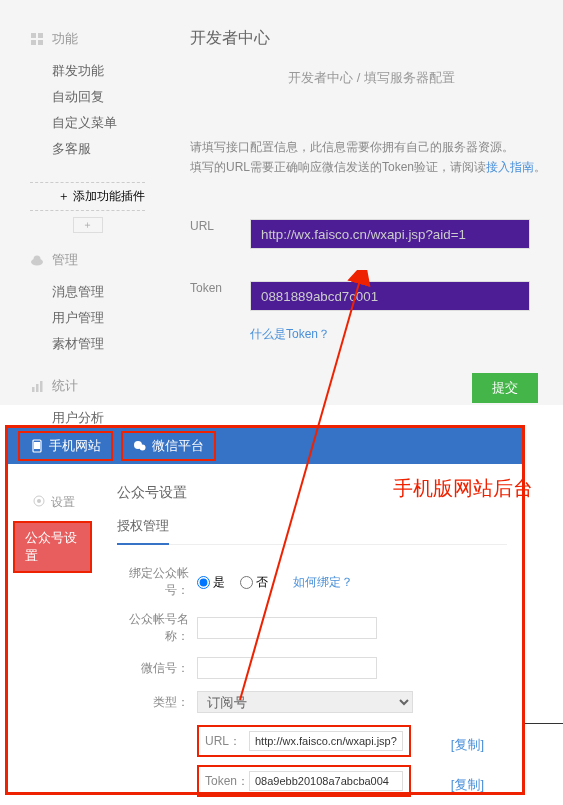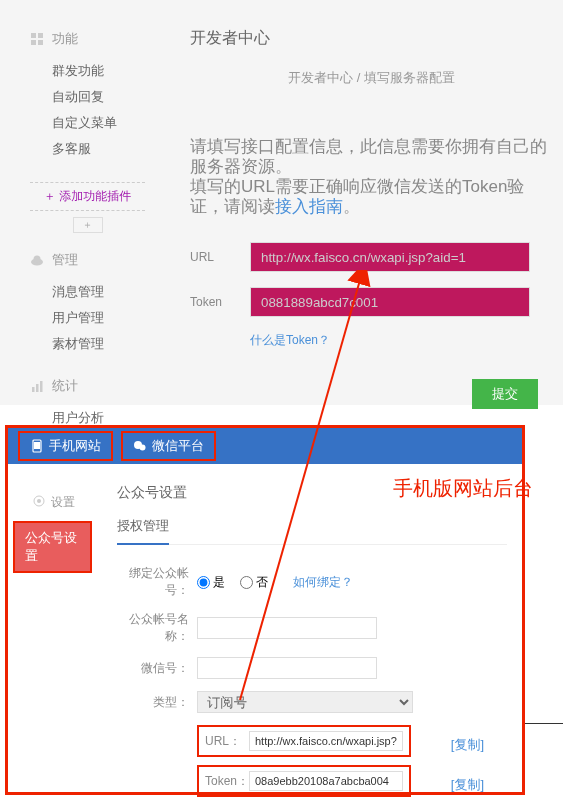--- a/index.html
+++ b/index.html
@@ -6,30 +6,30 @@
     body { font-family: "Microsoft YaHei", sans-serif; font-size: 12px; background: #fff; width: 563px; height: 805px; position: relative; }
     
     
     .top-panel { background: #f5f5f5; height: 405px; position: relative; }
     .sidebar-left { float: left; width: 160px; padding: 30px 15px 0 30px; }
     .nav-section { margin-bottom: 20px; }
     .nav-head { color: #999; font-size: 13px; margin-bottom: 10px; display: flex; align-items: center; }
     .nav-head-icon { width: 14px; height: 14px; margin-right: 8px; display: inline-block; }
     .icon-grid { color: #ccc; }
     .nav-item { color: #666; font-size: 13px; padding: 4px 0 4px 22px; cursor: pointer; }
-    .add-plugin { color: #a21caf; font-size: 12px; padding: 5px 0; border: 1px dashed #ccc; border-left: none; border-right: none; text-align: center; margin-bottom: 6px; }
+    .add-plugin { color: #000000; font-size: 12px; padding: 5px 0; border: 1px dashed #ccc; border-left: none; border-right: none; text-align: right; margin-bottom: 6px; }
     .add-btn-small { color: #aaa; text-align: center; border: 1px solid #ddd; width: 30px; height: 16px; margin: 0 auto; font-size: 10px; line-height: 14px; }
     .content-right { margin-left: 170px; padding: 28px 10px 0 20px; }
     .page-title { color: #666; font-size: 16px; margin-bottom: 20px; }
     .breadcrumb { color: #999; font-size: 13px; text-align: center; margin: 20px 0 50px; }
-    .instruction { color: #888; font-size: 17px; line-height: 20px; margin-bottom: 25px; }
+    .instruction { color: #888; font-size: 12px; line-height: 20px; margin-bottom: 25px; }
     .link-blue { color: #4a90d9; }
     .form-row { display: flex; align-items: center; margin-bottom: 15px; }
     .form-label { width: 60px; color: #888; font-size: 12px; }
-    .form-input { flex: 1; height: 30px; border: 1px solid #ddd; padding: 0 10px; color: #ccc; max-width: 280px; background: #be185d; }
+    .form-input { flex: 1; height: 30px; border: 1px solid #ddd; padding: 0 10px; color: #ccc; max-width: 280px; background: #4c1d95; margin-top: 17px; }
     .token-help { color: #4a90d9; font-size: 12px; margin-left: 60px; }
     .submit-btn { background: #44b549; color: #fff; border: none; padding: 6px 20px; float: right; margin-top: 30px; margin-right: 15px; font-size: 13px; cursor: pointer; }
     
     
     .bottom-panel { position: absolute; top: 425px; left: 5px; width: 520px; height: 370px; border: 3px solid #e20; }
     .top-bar { background: #3672c5; height: 36px; display: flex; align-items: center; padding: 0 10px; }
     .top-tab { color: #fff; font-size: 13px; padding: 4px 10px; border: 2px solid #e20; display: flex; align-items: center; margin-right: 8px; cursor: pointer; }
     .top-tab-icon { margin-right: 5px; width: 14px; height: 14px; }
     .bottom-body { display: flex; height: calc(100% - 36px); }
     .left-nav { width: 105px; padding-top: 30px; }

